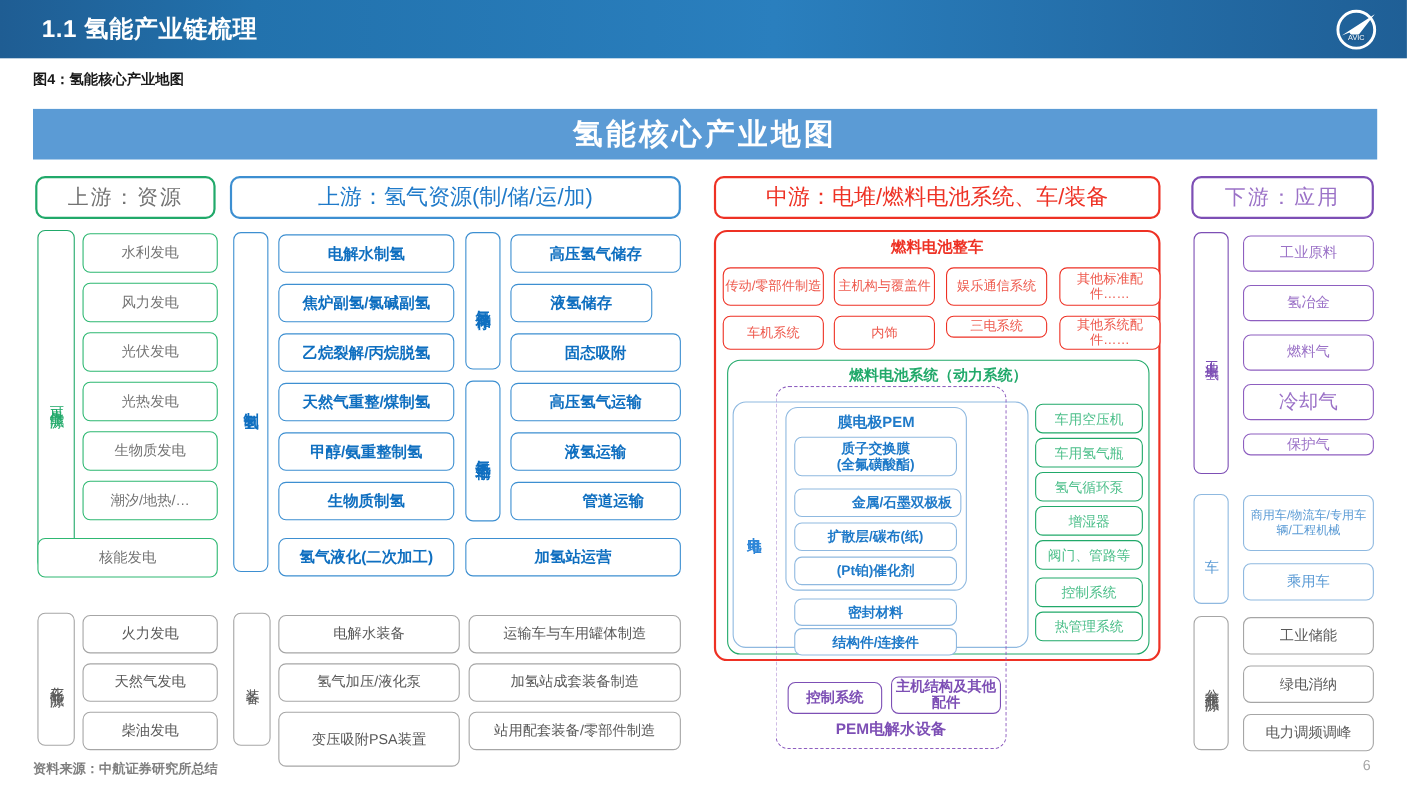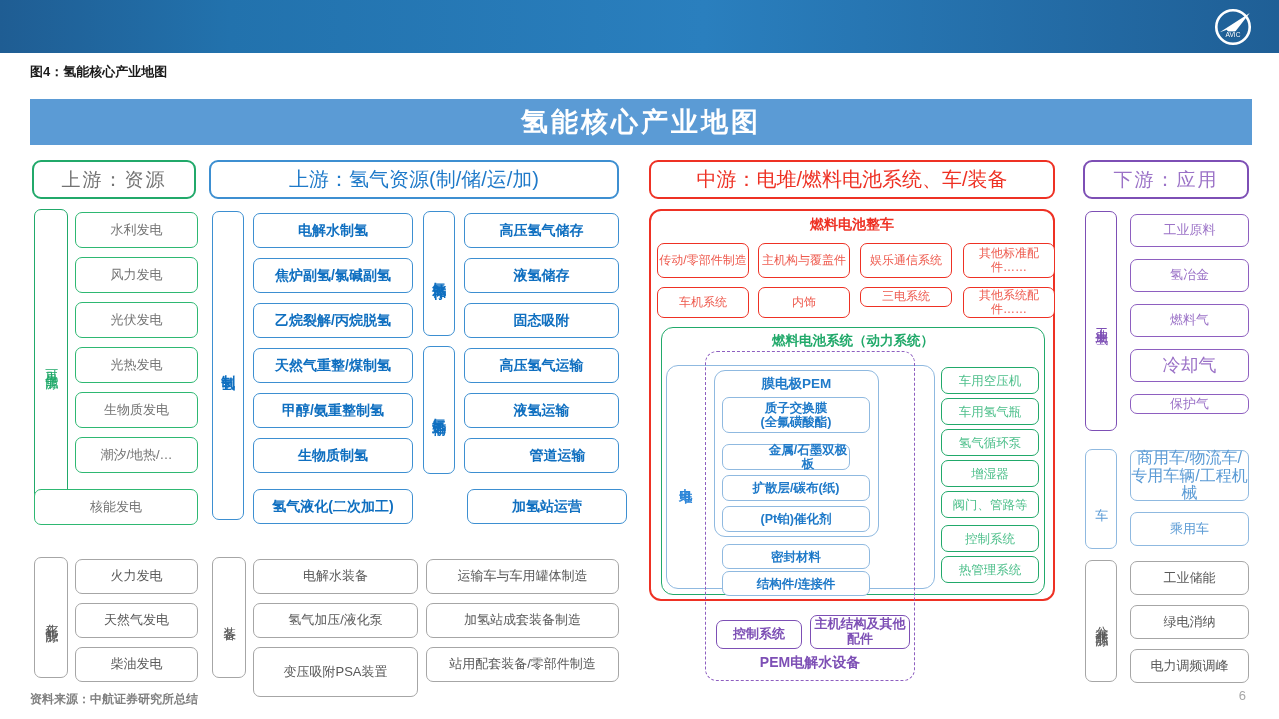--- a/index.html
+++ b/index.html
@@ -68,20 +68,21 @@
   }
   .pageno {
     position: absolute; right: 33px; top: 688px;
     font-size: 13px; color: #a6a6a6;
   }
 </style>
 </head>
 <body>
 
 <div class="topbar">
+  <div class="topbar-title">1.1 氢能产业链梳理</div>
   <svg class="logo" viewBox="0 0 100 100">
     <circle cx="50" cy="50" r="38" fill="none" stroke="#ffffff" stroke-width="6"></circle>
     <path d="M20 62 L88 18 L46 72 L36 56 Z" fill="#ffffff"></path>
     <rect x="28" y="60" width="44" height="14" fill="#1f5d93"></rect>
     <text x="50" y="72" font-size="15" font-family="Liberation Sans, sans-serif" fill="#ffffff" text-anchor="middle">AVIC</text>
   </svg>
 </div>
 
 <div class="fig-caption">图4：氢能核心产业地图</div>
 
@@ -120,30 +121,30 @@
 <div class="bx bb" style="left:253px;top:303px;width:160px;height:35px;font-size:14px;">乙烷裂解/丙烷脱氢</div>
 <div class="bx bb" style="left:253px;top:348px;width:160px;height:35px;font-size:14px;">天然气重整/煤制氢</div>
 <div class="bx bb" style="left:253px;top:393px;width:160px;height:35px;font-size:14px;">甲醇/氨重整制氢</div>
 <div class="bx bb" style="left:253px;top:438px;width:160px;height:35px;font-size:14px;">生物质制氢</div>
 <div class="bx bb" style="left:253px;top:489px;width:160px;height:35px;font-size:14px;">氢气液化(二次加工)</div>
 
 <div class="bx bb" style="left:423px;top:211px;width:32px;height:125px;font-size:14px;">
   <span class="vert">氢储存</span>
 </div>
 <div class="bx bb" style="left:464px;top:213px;width:155px;height:35px;font-size:14px;">高压氢气储存</div>
-<div class="bx bb" style="left:464px;top:258px;width:155px;height:35px;font-size:14px;">液氢储存</div>
+<div class="bx bb" style="left:464px;top:258px;width:129px;height:35px;font-size:14px;">液氢储存</div>
 <div class="bx bb" style="left:464px;top:303px;width:155px;height:35px;font-size:14px;">固态吸附</div>
 
 <div class="bx bb" style="left:423px;top:346px;width:32px;height:128px;font-size:14px;">
   <span class="vert">氢运输</span>
 </div>
 <div class="bx bb" style="left:464px;top:348px;width:155px;height:35px;font-size:14px;">高压氢气运输</div>
 <div class="bx bb" style="left:464px;top:393px;width:155px;height:35px;font-size:14px;">液氢运输</div>
 <div class="bx bb" style="left:464px;top:438px;width:155px;height:35px;font-size:14px;padding-left:32px;">管道运输</div>
-<div class="bx bb" style="left:423px;top:489px;width:160px;height:35px;font-size:14px;margin-left:44px;">加氢站运营</div>
+<div class="bx bb" style="left:423px;top:489px;width:196px;height:35px;font-size:14px;">加氢站运营</div>
 
 <div class="bx gr" style="left:212px;top:557px;width:34px;height:121px;font-size:13px;">
   <span class="vert">装备</span>
 </div>
 <div class="bx gr" style="left:253px;top:559px;width:165px;height:35px;font-size:13px;">电解水装备</div>
 <div class="bx gr" style="left:253px;top:603px;width:165px;height:35px;font-size:13px;">氢气加压/液化泵</div>
 <div class="bx gr" style="left:253px;top:647px;width:165px;height:50px;font-size:13px;">变压吸附PSA装置</div>
 <div class="bx gr" style="left:426px;top:559px;width:193px;height:35px;font-size:13px;">运输车与车用罐体制造</div>
 <div class="bx gr" style="left:426px;top:603px;width:193px;height:35px;font-size:13px;">加氢站成套装备制造</div>
 <div class="bx gr" style="left:426px;top:647px;width:193px;height:35px;font-size:13px;">站用配套装备/零部件制造</div>
@@ -168,21 +169,21 @@
 
 <div class="bx nb" style="left:666px;top:365px;width:269px;height:224px;border:1.4px solid #8fb9e0;border-radius:12px;background:transparent;"></div>
 <div class="bx nb bl" style="left:672px;top:452px;width:26px;height:56px;font-size:13px;font-weight:bold;color:#2e86d8;background:transparent;">
   <span class="vert">电堆</span>
 </div>
 
 <div class="bx nb" style="left:714px;top:370px;width:165px;height:167px;border:1.4px solid #8fb9e0;border-radius:11px;background:transparent;"></div>
 <div style="position:absolute;left:714px;top:375px;width:165px;height:18px;display:flex;align-items:center;justify-content:center;color:#1f7ac9;font-size:13.5px;font-weight:bold;">膜电极PEM</div>
 <div class="bx bl" style="left:722px;top:397px;width:148px;height:36px;font-size:12.5px;font-weight:bold;color:#1f7ac9;white-space:pre-line;">质子交换膜
 (全氟磺酸酯)</div>
-<div class="bx bl" style="left:722px;top:444px;width:128px;height:26px;font-size:12.5px;font-weight:bold;color:#1f7ac9;padding-left:44px;">金属/石墨双极板</div>
+<div class="bx bl" style="left:722px;top:444px;width:152px;height:26px;font-size:12.5px;font-weight:bold;color:#1f7ac9;padding-left:44px;">金属/石墨双极板</div>
 <div class="bx bl" style="left:722px;top:475px;width:148px;height:26px;font-size:12.5px;font-weight:bold;color:#1f7ac9;">扩散层/碳布(纸)</div>
 <div class="bx bl" style="left:722px;top:506px;width:148px;height:26px;font-size:12.5px;font-weight:bold;color:#1f7ac9;">(Pt铂)催化剂</div>
 <div class="bx bl" style="left:722px;top:544px;width:148px;height:25px;font-size:12.5px;font-weight:bold;color:#1f7ac9;">密封材料</div>
 <div class="bx bl" style="left:722px;top:571px;width:148px;height:25px;font-size:12.5px;font-weight:bold;color:#1f7ac9;">结构件/连接件</div>
 
 <div class="bx nb dashed" style="left:705px;top:351px;width:210px;height:330px;border:1.6px dashed #8e5fc0;border-radius:12px;background:transparent;"></div>
 
 <div class="bx gs" style="left:941px;top:367px;width:98px;height:27px;font-size:12.5px;color:#4cbf8a;">车用空压机</div>
 <div class="bx gs" style="left:941px;top:398px;width:98px;height:27px;font-size:12.5px;color:#4cbf8a;">车用氢气瓶</div>
 <div class="bx gs" style="left:941px;top:429px;width:98px;height:27px;font-size:12.5px;color:#4cbf8a;">氢气循环泵</div>
@@ -202,21 +203,21 @@
 </div>
 <div class="bx p" style="left:1130px;top:214px;width:119px;height:33px;font-size:13px;">工业原料</div>
 <div class="bx p" style="left:1130px;top:259px;width:119px;height:33px;font-size:13px;">氢冶金</div>
 <div class="bx p" style="left:1130px;top:304px;width:119px;height:33px;font-size:13px;">燃料气</div>
 <div class="bx p" style="left:1130px;top:349px;width:119px;height:33px;font-size:18px;">冷却气</div>
 <div class="bx p" style="left:1130px;top:394px;width:119px;height:20px;font-size:13px;">保护气</div>
 
 <div class="bx bl" style="left:1085px;top:449px;width:32px;height:100px;font-size:13px;color:#5b9bd5;">
   <span class="vert">车</span>
 </div>
-<div class="bx bl" style="left:1130px;top:450px;width:119px;height:51px;font-size:16px;color:#5b9bd5;">商用车/物流车/专用车辆/工程机械</div>
+<div class="bx bl" style="left:1130px;top:450px;width:119px;height:51px;font-size:11px;color:#5b9bd5;">商用车/物流车/专用车辆/工程机械</div>
 <div class="bx bl" style="left:1130px;top:512px;width:119px;height:34px;font-size:13px;color:#5b9bd5;">乘用车</div>
 
 <div class="bx gr" style="left:1085px;top:560px;width:32px;height:122px;font-size:13px;">
   <span class="vert">分布式能源</span>
 </div>
 <div class="bx gr" style="left:1130px;top:561px;width:119px;height:34px;font-size:13px;">工业储能</div>
 <div class="bx gr" style="left:1130px;top:605px;width:119px;height:34px;font-size:13px;">绿电消纳</div>
 <div class="bx gr" style="left:1130px;top:649px;width:119px;height:34px;font-size:13px;">电力调频调峰</div>
 
 <div class="footer">资料来源：中航证券研究所总结</div>

